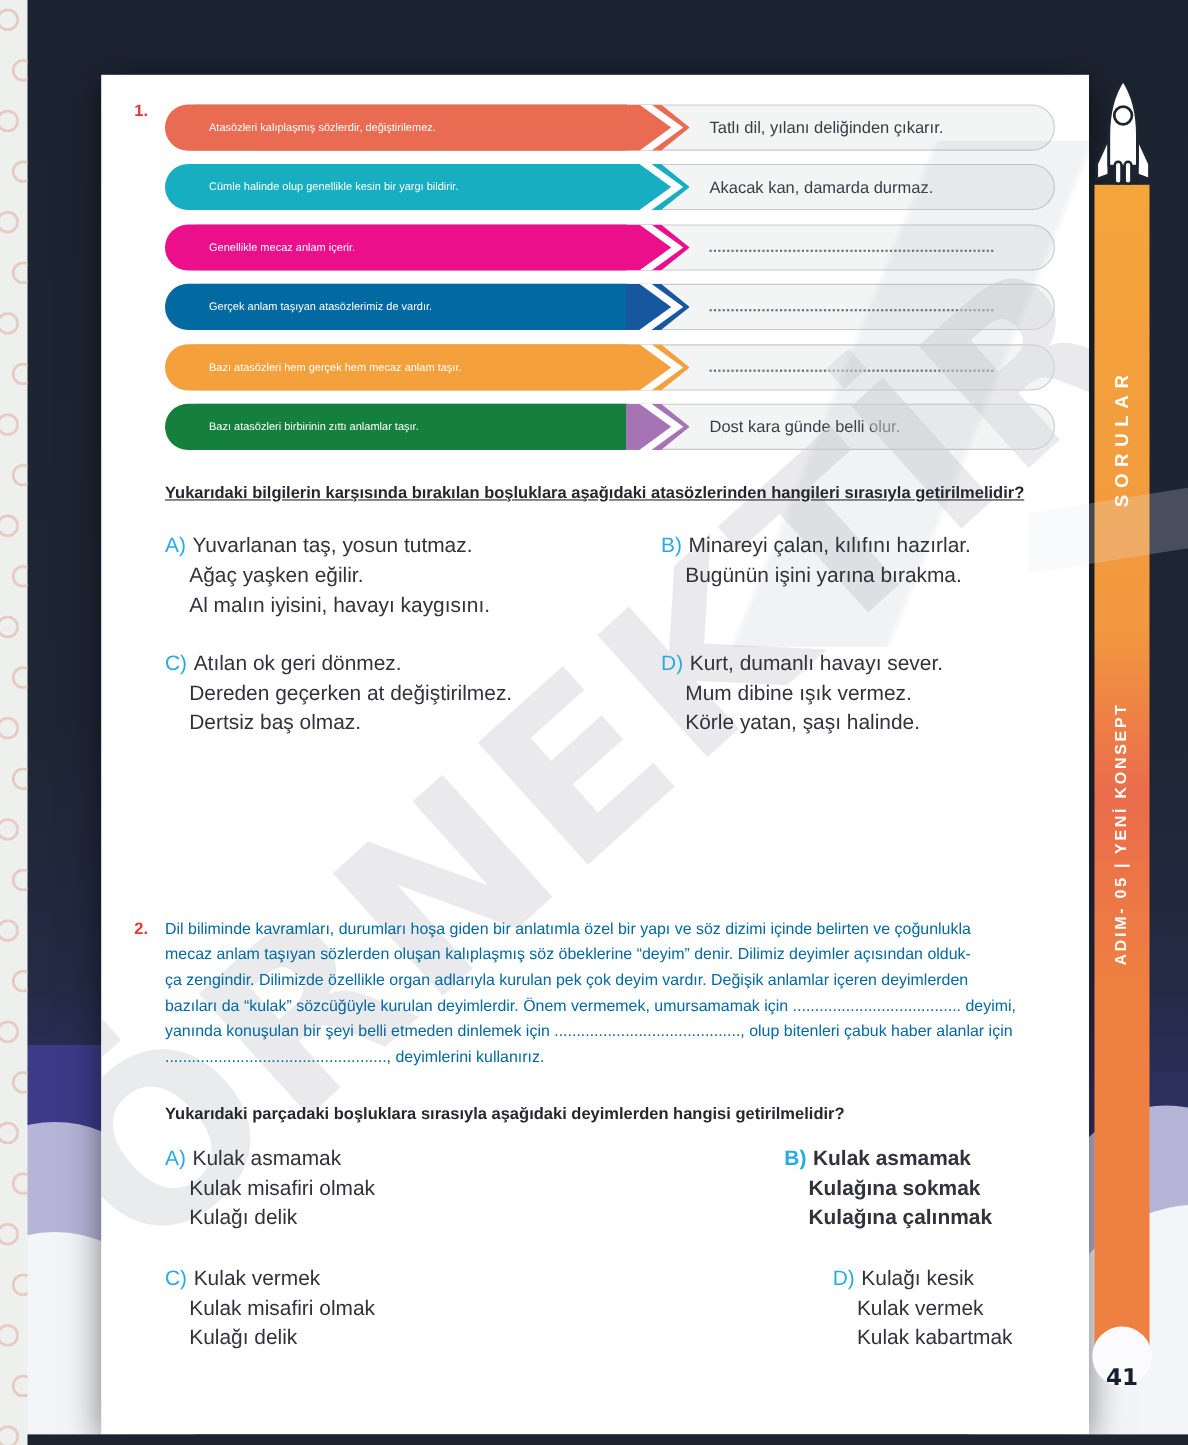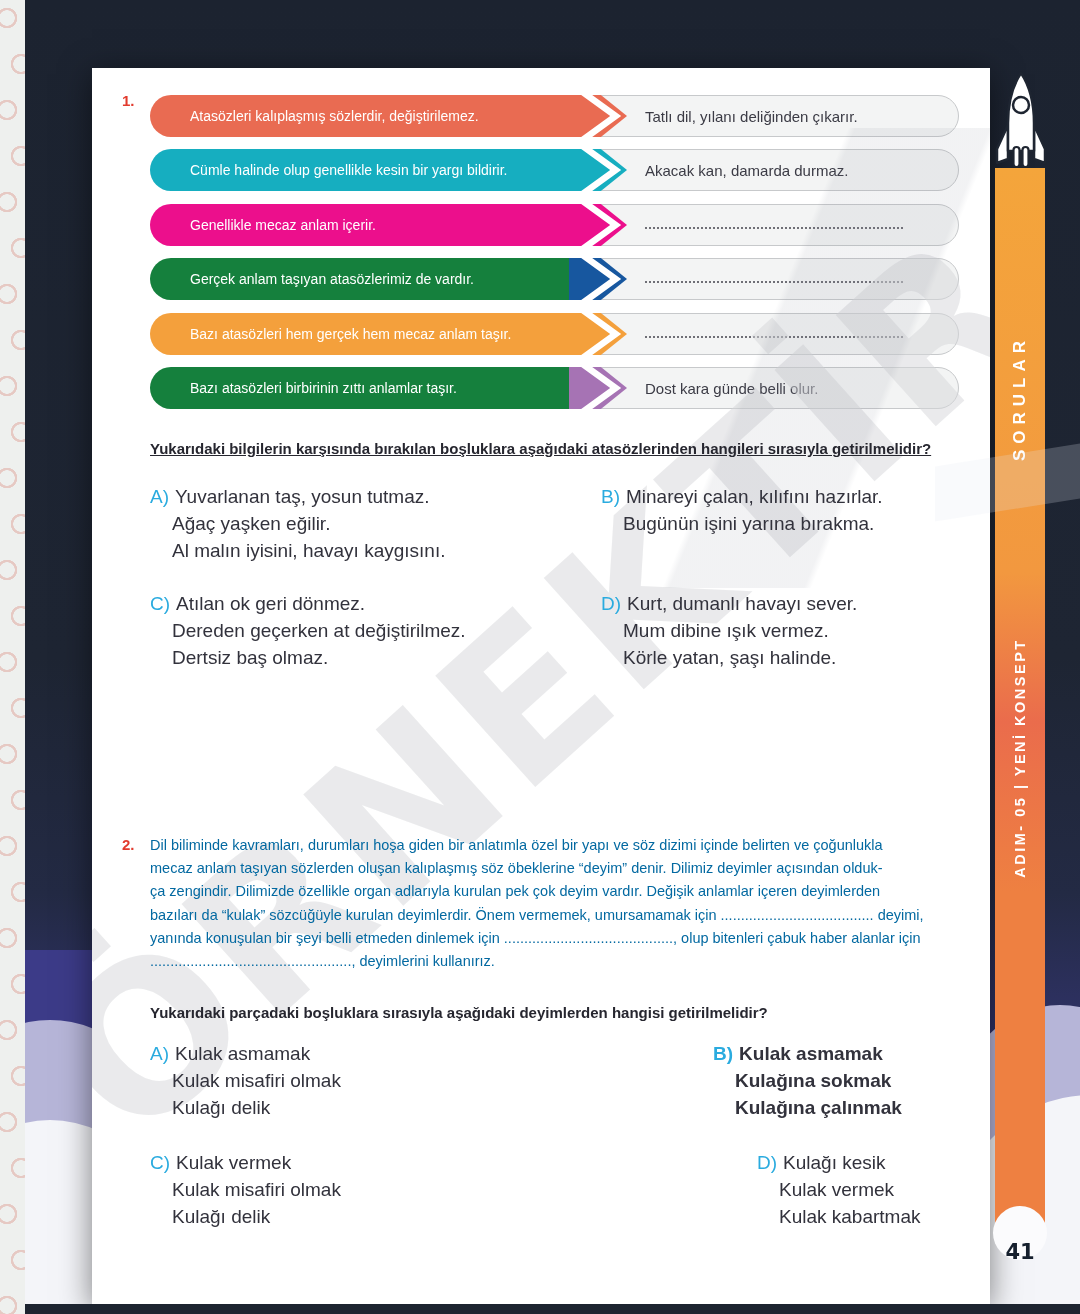--- a/index.html
+++ b/index.html
@@ -30,21 +30,21 @@
   
   .qnum{position:absolute;color:#e23b2e;font-weight:bold;font-size:15px;z-index:5;}
   
   .info-row{position:absolute;left:58px;width:810px;height:42px;z-index:1;}
   .row-bar{position:absolute;left:8px;top:0;width:801px;height:42px;background:#f3f4f4;
     border:1px solid #c7c9cb;border-radius:22px;box-sizing:border-box;}
   .row-answer{position:absolute;left:495px;top:0;height:42px;display:flex;align-items:center;
     font-size:15px;color:#3b3b45;z-index:3;}
   .bar-dots{display:inline-block;width:258px;height:1px;border-bottom:2px dotted #6f6f76;transform:translateY(2px);}
   .row-pill{position:absolute;left:0;top:0;width:420px;height:42px;border-radius:22px 0 0 22px;
-    display:flex;align-items:center;padding-left:40px;box-sizing:border-box;color:#fff;font-size:14px;z-index:3;}
+    display:flex;align-items:center;padding-left:40px;box-sizing:border-box;color:#fff;font-size:10px;z-index:3;}
   .row-arrowhead{position:absolute;left:419px;top:0;width:58px;height:42px;z-index:3;
     clip-path:polygon(0 0,55% 0,100% 50%,55% 100%,0 100%);}
   .row-whitecut{position:absolute;left:419px;top:0;width:58px;height:42px;background:#fff;z-index:4;
     clip-path:polygon(21% 0,40% 0,90% 50%,40% 100%,21% 100%,71% 50%);}
   
   .q-text{position:absolute;left:58px;width:812px;font-weight:bold;font-size:15px;color:#26262f;z-index:5;}
   .opts{position:absolute;left:58px;width:812px;z-index:5;}
   .opt{position:absolute;font-size:19px;color:#32323c;line-height:27px;}
   .opt-letter{color:#2aabdf;margin-right:6px;}
   .opt-line{padding-left:22px;}
@@ -117,21 +117,21 @@
           <span>Genellikle mecaz anlam içerir.</span>
         </div>
       <div class="row-arrowhead" style="background: rgb(236, 15, 140);"></div>
       <div class="row-whitecut"></div>
     </div>
     <div class="info-row" style="top:190px;">
       <div class="row-bar"></div>
       <div class="row-answer">
           <span class="bar-dots"></span>
         </div>
-      <div class="row-pill" style="background: #15803d;">
+      <div class="row-pill" style="background: #0369a1;">
           <span>Gerçek anlam taşıyan atasözlerimiz de vardır.</span>
         </div>
       <div class="row-arrowhead" style="background: rgb(23, 87, 159);"></div>
       <div class="row-whitecut"></div>
     </div>
     <div class="info-row" style="top:245px;">
       <div class="row-bar"></div>
       <div class="row-answer">
           <span class="bar-dots"></span>
         </div>

